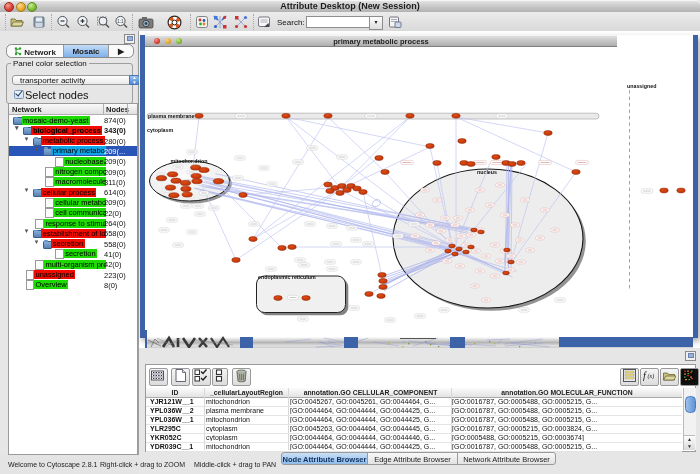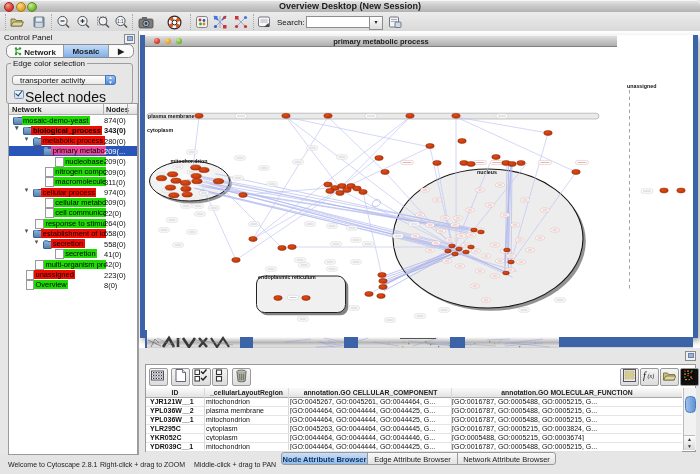--- a/index.html
+++ b/index.html
@@ -38,30 +38,30 @@
   border:1px solid #8a8a8a;border-radius:5.5px;overflow:hidden}
 #tabs .seg{position:absolute;top:0;height:100%;font-size:8px;font-weight:bold;color:#1c1c1c;
   text-align:center;box-sizing:border-box;padding-top:1.5px}
 #tab-net{left:0;width:57px;border-right:1px solid #9a9a9a}
 #tab-mos{left:57px;width:45px;background:linear-gradient(#c4dcf6,#7fb0ea);border-right:1px solid #9a9a9a;color:#0c2c55}
 #tab-arr{left:102px;width:24px;font-size:7px;padding-top:2px}
 #fieldset{position:absolute;left:6px;top:31.5px;width:125px;height:39px;
   border:1px solid #9e9e9e;border-radius:3px}
 #fieldset .legend{position:absolute;left:4px;top:-4.5px;background:#e6e6e6;padding:0 2px;
   font-size:8px;color:#111}
-#combo{position:absolute;left:5px;top:11px;width:104px;height:10px;background:linear-gradient(#ffffff,#e9e9e9);
+#combo{position:absolute;left:5px;top:11px;width:128px;height:10px;background:linear-gradient(#ffffff,#e9e9e9);
   border:1px solid #9a9a9a;border-radius:3px;font-size:8px;color:#111;padding:0.5px 0 0 7px;box-sizing:border-box}
 #combo .sp{position:absolute;right:-1px;top:-1px;width:11px;height:10px;
   background:linear-gradient(#9ec3ef,#4f8ad8);border-radius:0 3px 3px 0;border:1px solid #4576b8;
   color:#fff;font-size:4.5px;line-height:4.5px;text-align:center;padding-top:0.5px;box-sizing:border-box}
 #cbx{position:absolute;left:7px;top:26px;width:7.5px;height:7.5px;background:linear-gradient(#eef4fb,#cfe0f2);
   border:1px solid #7b97b5;border-radius:1.5px}
 #cbx:after{content:"";position:absolute;left:1.5px;top:-2px;width:3px;height:6px;
   border:solid #1c3a5e;border-width:0 1.6px 1.6px 0;transform:rotate(40deg)}
-#cbx-lab{position:absolute;left:18px;top:25.5px;font-size:14px;color:#111}
+#cbx-lab{position:absolute;left:18px;top:25.5px;font-size:11px;color:#111}
 
 #tree{position:absolute;left:8px;top:72px;width:128px;height:350px;background:#fff;
   border:1px solid #9a9a9a;overflow:hidden}
 #tree-h{position:absolute;left:0;top:0;width:100%;height:10px;
   background:linear-gradient(#fafafa,#e1e1e1);border-bottom:1px solid #b0b0b0;
   font-size:7.5px;font-weight:bold;color:#222}
 #tree-h .c1{position:absolute;left:3px;top:0.5px}
 #tree-h .c2{position:absolute;left:97px;top:0.5px}
 #tree-h .s1{position:absolute;left:94px;top:0;width:1px;height:10px;background:#b0b0b0}
 #tree-h .s2{position:absolute;left:118px;top:0;width:1px;height:10px;background:#b0b0b0}
@@ -137,21 +137,21 @@
 
 .flico{position:absolute;width:9px;height:8px;border:1px solid #8a8a8a;background:#f0f0f0}
 .flico:after{content:"";position:absolute;right:1px;top:1px;width:4px;height:3px;background:#9ab0d8;border:0.5px solid #6a82b0}
 </style></head>
 <body>
 
 <div id="titlebar">
   <div class="tl t1"></div>
     <div class="tl t2"></div>
     <div class="tl t3"></div>
-  <div class="ttext">Overview Desktop (New Session)</div>
+  <div class="ttext">Attribute Desktop (New Session)</div>
 </div>
 
 <div id="toolbar">
   <div class="tsep" style="left:5px"></div>
   <svg class="tbico" style="left:9px" width="16" height="16" viewBox="0 0 16 16">
     <path d="M2 12 L2 5 L6 5 L7 6.5 L13 6.5 L13 12 Z" fill="#c8c07c" stroke="#6b6430" stroke-width="0.8"></path>
     <path d="M2 12 L4.5 8 L14.5 8 L12.5 12 Z" fill="#ded7a2" stroke="#6b6430" stroke-width="0.8"></path>
   </svg>
   <svg class="tbico" style="left:31px" width="16" height="16" viewBox="0 0 16 16">
     <rect x="3" y="3" width="10" height="10" rx="1" fill="#8fa3b8" stroke="#4a5a6a" stroke-width="0.8"></rect>
@@ -227,35 +227,34 @@
   <div id="search-drop">▾</div>
   <svg class="tbico" style="left:387px" width="16" height="16" viewBox="0 0 16 16">
     <rect x="2.5" y="3" width="9" height="10" rx="1" fill="#f4f4f4" stroke="#667" stroke-width="0.9"></rect>
     <line x1="4" y1="5.5" x2="10" y2="5.5" stroke="#99a" stroke-width="0.8"></line>
     <line x1="4" y1="7.5" x2="10" y2="7.5" stroke="#99a" stroke-width="0.8"></line>
     <rect x="8" y="8" width="6" height="5.5" rx="1" fill="#cdd8ea" stroke="#567" stroke-width="0.8"></rect>
   </svg>
 </div>
 
 <div id="cpanel">
-  <div id="cpanel-h">Control Panel</div>
   <div class="flico" style="right:3px;top:2.5px"></div>
   <div id="tabs">
     <div class="seg" id="tab-net"><svg width="8" height="9" viewBox="0 0 8 9" style="vertical-align:-1.5px">
       <path d="M2 1.5 L2 7 M2 3 L6 1.5 M2 5 L6 7" stroke="#2f9e2f" stroke-width="1" fill="none"></path>
       <circle cx="2" cy="1.5" r="1.2" fill="#2f9e2f"></circle>
           <circle cx="6" cy="1.5" r="1.2" fill="#2f9e2f"></circle>
       <circle cx="2" cy="7" r="1.2" fill="#2f9e2f"></circle>
           <circle cx="6" cy="7" r="1.2" fill="#2f9e2f"></circle>
     </svg> Network</div>
     <div class="seg" id="tab-mos">Mosaic</div>
     <div class="seg" id="tab-arr">▶</div>
   </div>
   <div id="fieldset">
-    <div class="legend">Edge color selection</div>
+    <div class="legend">Panel color selection</div>
     <div id="combo">transporter activity<div class="sp">▲<br>▼</div></div>
     <div id="cbx"></div>
     <div id="cbx-lab">Select nodes</div>
   </div>
   <div id="tree">
     <div id="tree-rows">
 <div class="trow" style="top:114.0px;">
           <span class="tfold" style="left:4.0px"></span>
           <span class="tlab" style="left:12.5px;max-width:82px;background:#1ddb00;">mosaic-demo-yeast</span>
           <span class="tval" style="color:#111">874(0)</span>
@@ -268,21 +267,21 @@
         </div>
 <div class="trow" style="top:134.6px;">
           <span class="tarr" style="left:15.8px">▾</span>
           <span class="tfold" style="left:23.8px"></span>
           <span class="tlab" style="left:32.3px;max-width:62px;background:#f00c00;">metabolic process</span>
           <span class="tval" style="color:#111">280(0)</span>
         </div>
 <div class="trow" style="top:144.9px;background:#2a55b8;">
           <span class="tarr" style="left:25.7px">▾</span>
           <span class="tfold" style="left:33.7px"></span>
-          <span class="tlab" style="left:42.2px;max-width:52px;background:#ec4899;">primary metabo</span>
+          <span class="tlab" style="left:42.2px;max-width:52px;background:#0ea5e9;">primary metabo</span>
           <span class="tval" style="color:#fff">209(...</span>
         </div>
 <div class="trow" style="top:155.2px;">
           <span class="tdoc" style="left:46.2px"></span>
           <span class="tlab" style="left:54.7px;max-width:39px;background:#1ddb00;">nucleobase-</span>
           <span class="tval" style="color:#111">209(0)</span>
         </div>
 <div class="trow" style="top:165.5px;">
           <span class="tdoc" style="left:36.3px"></span>
           <span class="tlab" style="left:44.8px;max-width:49px;background:#1ddb00;">nitrogen compo</span>
@@ -290,21 +289,21 @@
         </div>
 <div class="trow" style="top:175.8px;text-decoration:underline;">
           <span class="tdoc" style="left:36.3px"></span>
           <span class="tlab" style="left:44.8px;max-width:49px;background:#1ddb00;">macromolecule</span>
           <span class="tval" style="color:#111">311(0)</span>
         </div>
 <div class="trow" style="top:186.1px;">
           <span class="tarr" style="left:15.8px">▾</span>
           <span class="tfold" style="left:23.8px"></span>
           <span class="tlab" style="left:32.3px;max-width:62px;background:#f00c00;">cellular process</span>
-          <span class="tval" style="color:#111">974(0)</span>
+          <span class="tval" style="color:#111">614(0)</span>
         </div>
 <div class="trow" style="top:196.4px;">
           <span class="tdoc" style="left:36.3px"></span>
           <span class="tlab" style="left:44.8px;max-width:49px;background:#1ddb00;">cellular metabo</span>
           <span class="tval" style="color:#111">209(0)</span>
         </div>
 <div class="trow" style="top:206.7px;">
           <span class="tdoc" style="left:36.3px"></span>
           <span class="tlab" style="left:44.8px;max-width:49px;background:#1ddb00;">cell communicat</span>
           <span class="tval" style="color:#111">22(0)</span>

